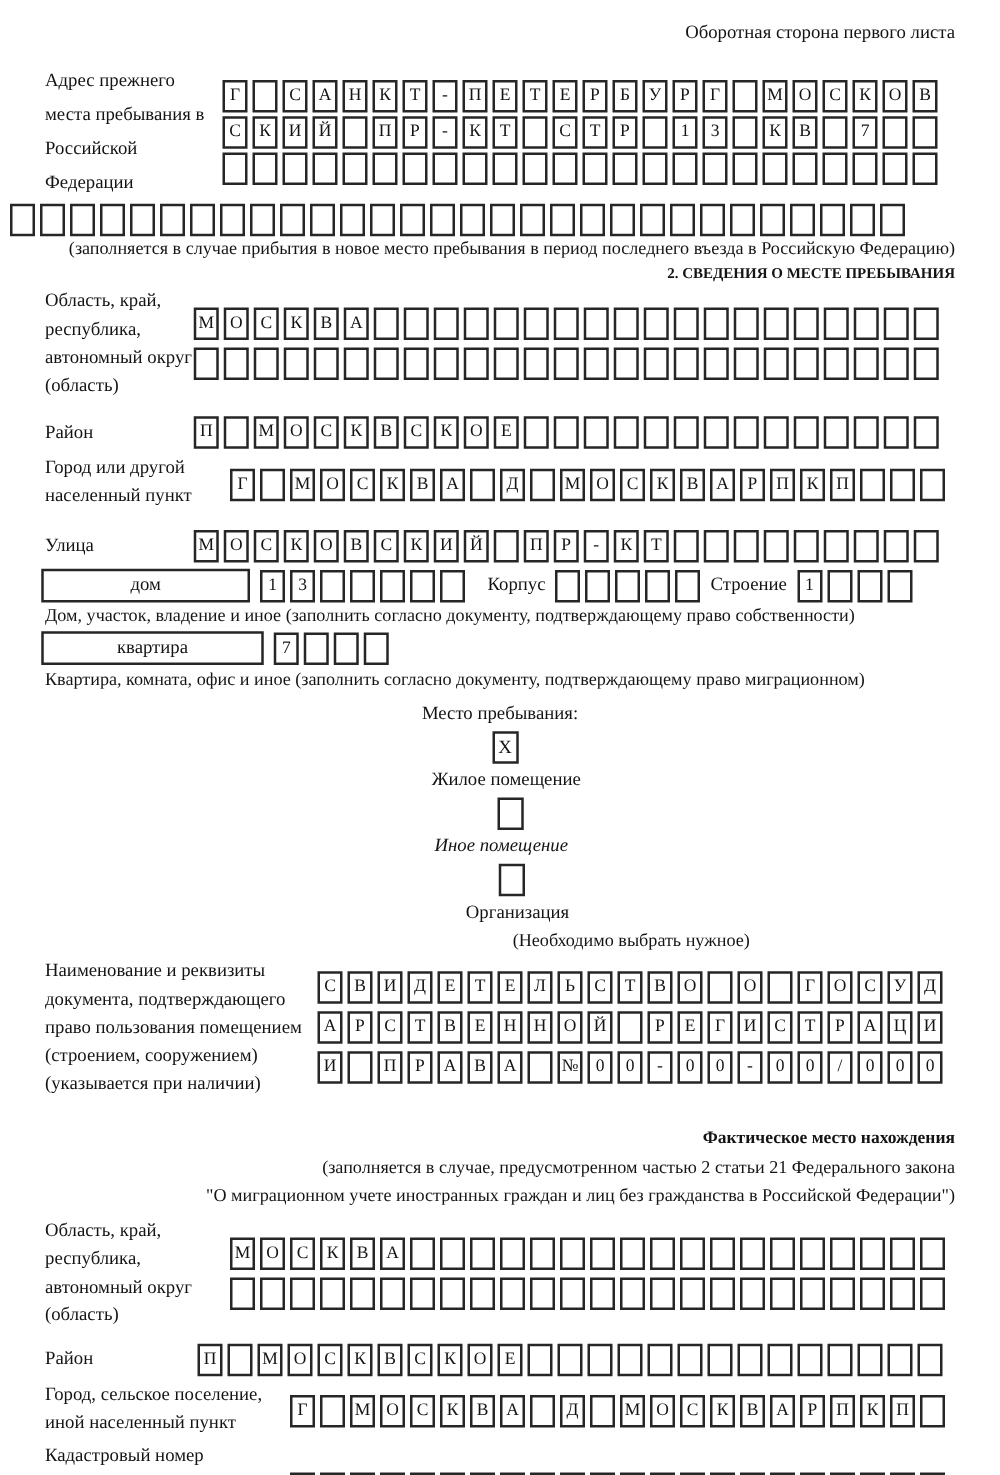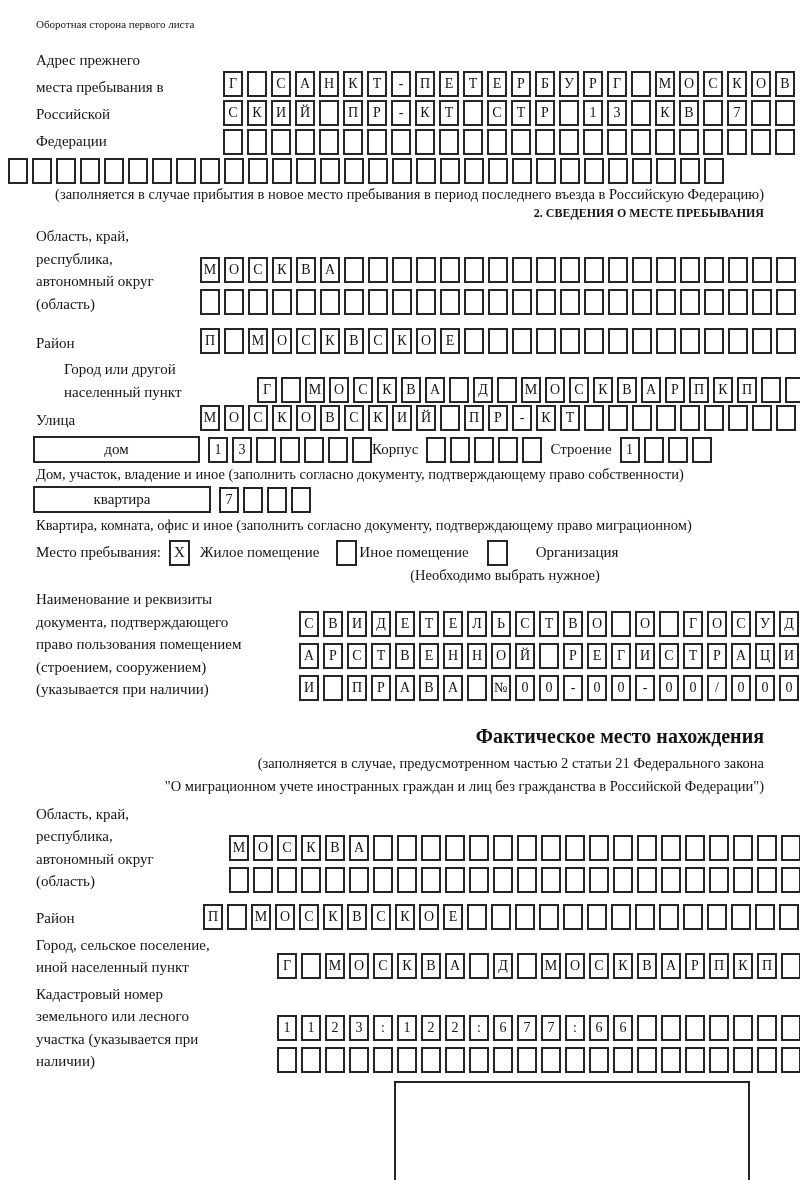--- a/index.html
+++ b/index.html
@@ -4,23 +4,23 @@
 <style>
   * { margin:0; padding:0; box-sizing:border-box; }
   html,body { background:#ffffff; }
   body {
     width:800px; height:1180px;
     font-family:"Liberation Serif","DejaVu Serif",serif;
     color:#141414;
   }
   .page { width:800px; height:1180px; padding:6px 36px 0 36px; position:relative; overflow:hidden; }
 
-  .side-note { text-align:left; font-size:11px; padding-top:12px; }
-
-  .field { display:flex; align-items:flex-end;gap:45px; }
+  .side-note { text-align:right; font-size:15px; padding-top:12px; }
+
+  .field { display:flex; align-items:center; }
   .flabel { font-size:15px; line-height:1.5; flex-shrink:0; }
 
   .cellstack { display:flex; flex-direction:column; }
   .cellrow { display:flex; gap:4px; }
   .cellrow + .cellrow { margin-top:3px; }
   .gap6 .cellrow + .cellrow { margin-top:6px; }
   .cell {
     width:20px; height:26px; flex-shrink:0;
     border:2px solid #262626;
     display:flex; align-items:center; justify-content:center;
@@ -38,21 +38,21 @@
   .lw142 { width:142px; }
   .lw119 { width:119px; }
   .lw148 { width:148px; }
   .lw122 { width:122px; }
   .lw196 { width:196px; }
   .lw218 { width:218px; }
 
   .prev-label { line-height:1.8; }
 
   .title2 { font-size:12px; margin-top:3px; }
-  .fact-title { font-size:20px; margin-top:24px; }
+  .fact-title { font-size:14px; margin-top:24px; }
 
   .house-row { display:flex; align-items:center; margin-top:5px; }
   .house-row .flabel { line-height:27px; }
 
   .stamp-box { width:356px; height:172px; border:2px solid #262626; margin-left:358px; margin-top:8px; }
 </style>
 </head>
 <body>
 
 <div class="page">
@@ -262,21 +262,21 @@
         <div class="cell"></div>
         <div class="cell"></div>
         <div class="cell"></div>
         <div class="cell"></div>
         <div class="cell"></div>
         <div class="cell"></div>
         <div class="cell"></div>
       </div>
   </div>
 
-  <div class="field" style="margin-top:4px;margin-left:28px;">
+  <div class="field" style="margin-top:4px;">
     <div class="flabel lw148">Город или другой населенный пункт</div>
     <div class="cellrow" style="margin-top:4px;">
         <div class="cell">Г</div>
         <div class="cell"></div>
         <div class="cell">М</div>
         <div class="cell">О</div>
         <div class="cell">С</div>
         <div class="cell">К</div>
         <div class="cell">В</div>
         <div class="cell">А</div>
@@ -292,21 +292,21 @@
         <div class="cell">Р</div>
         <div class="cell">П</div>
         <div class="cell">К</div>
         <div class="cell">П</div>
         <div class="cell"></div>
         <div class="cell"></div>
         <div class="cell"></div>
       </div>
   </div>
 
-  <div class="field" style="margin-top:2px;">
+  <div class="field" style="margin-top:16px;">
     <div class="flabel lw119">Улица</div>
     <div class="cellrow">
         <div class="cell">М</div>
         <div class="cell">О</div>
         <div class="cell">С</div>
         <div class="cell">К</div>
         <div class="cell">О</div>
         <div class="cell">В</div>
         <div class="cell">С</div>
         <div class="cell">К</div>
@@ -334,21 +334,21 @@
     <div class="wbox" style="width:167px; margin-left:-3px;">дом</div>
     <div class="cellrow" style="margin-left:8px;">
         <div class="cell">1</div>
         <div class="cell">3</div>
         <div class="cell"></div>
         <div class="cell"></div>
         <div class="cell"></div>
         <div class="cell"></div>
         <div class="cell"></div>
       </div>
-    <div class="flabel" style="">Корпус</div>
+    <div class="flabel" style="margin-left:18px;">Корпус</div>
     <div class="cellrow" style="margin-left:8px;">
         <div class="cell"></div>
         <div class="cell"></div>
         <div class="cell"></div>
         <div class="cell"></div>
         <div class="cell"></div>
       </div>
     <div class="flabel" style="margin-left:8px;">Строение</div>
     <div class="cellrow" style="margin-left:8px;">
         <div class="cell">1</div>
@@ -363,26 +363,26 @@
     <div class="wbox" style="width:178px; margin-left:-3px;">квартира</div>
     <div class="cellrow" style="margin-left:8px;">
         <div class="cell">7</div>
         <div class="cell"></div>
         <div class="cell"></div>
         <div class="cell"></div>
       </div>
   </div>
   <div class="cap" style="margin-top:4px;">Квартира, комната, офис и иное (заполнить согласно документу, подтверждающему право миграционном)</div>
 
-  <div class="house-row" style="margin-top:5px;">
+  <div class="house-row" style="margin-top:5px;flex-direction:column;">
     <div class="flabel">Место пребывания:</div>
     <div class="cbox" style="margin-left:8px;">X</div>
     <div class="flabel" style="margin-left:10px;">Жилое помещение</div>
     <div class="cbox" style="margin-left:17px;"></div>
-    <div class="flabel" style="margin-left:2px;">Иное помещение</div>
+    <div class="flabel" style="margin-left:2px;font-style:italic;">Иное помещение</div>
     <div class="cbox" style="margin-left:18px;"></div>
     <div class="flabel" style="margin-left:28px;">Организация</div>
   </div>
   <div class="cap" style="margin-left:210px; margin-top:1px;text-align:center;">(Необходимо выбрать нужное)</div>
 
   <div class="field" style="margin-top:4px;">
     <div class="flabel lw218">Наименование и реквизиты документа, подтверждающего право пользования помещением (строением, сооружением) (указывается при наличии)</div>
     <div class="cellstack gap6">
       <div class="cellrow">
           <div class="cell">С</div>

